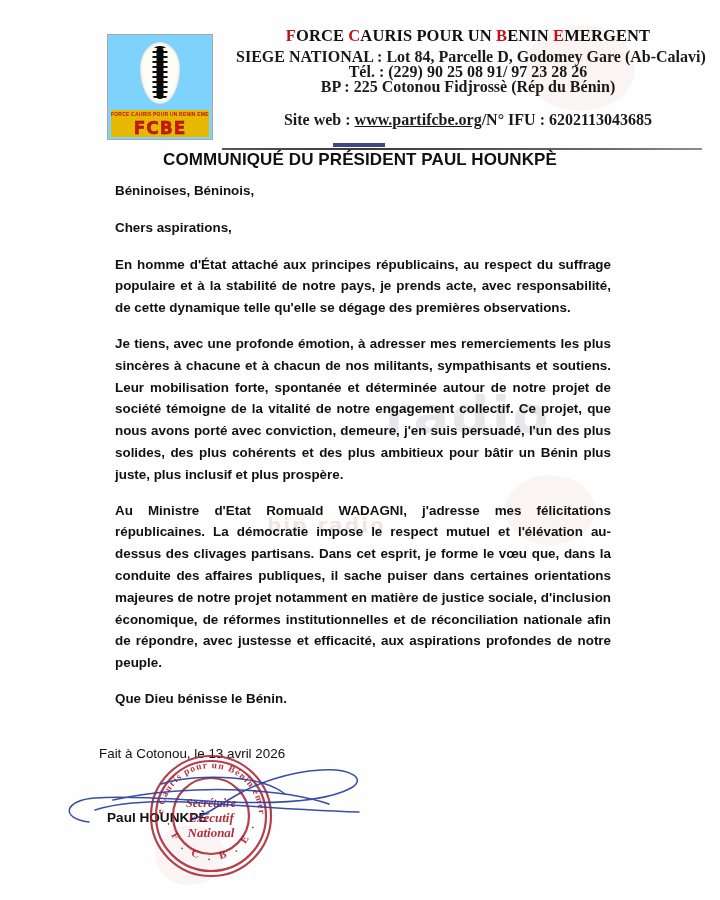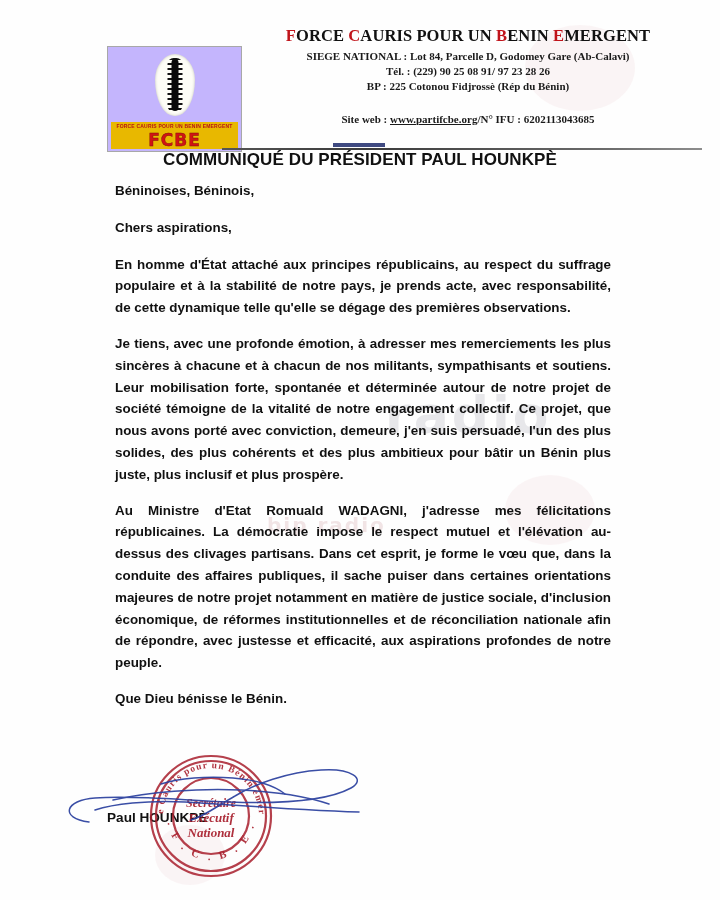--- a/index.html
+++ b/index.html
@@ -77,24 +77,24 @@
   .letterhead {
     position: absolute;
     left: 0; right: 0;
     top: 26px;
     height: 120px;
     z-index: 3;
   }
   .logo {
     position: absolute;
     left: 107px;
-    top: 20px;
-    width: 135px;
+    top: 8px;
+    width: 106px;
     height: 106px;
-    background: #c4b5fd;
+    background: #7dd3fc;
     border: 1px solid #a8a8a8;
     box-sizing: border-box;
   }
   .logo-shell {
     position: absolute;
     left: 50%;
     transform: translateX(-50%);
     top: 7px;
     width: 40px;
     height: 62px;
@@ -174,21 +174,21 @@
   .org-name {
     font-size: 16.5px;
     font-weight: bold;
     color: #111;
     letter-spacing: .1px;
     white-space: nowrap;
     margin-bottom: 3px;
   }
   .org-name .r { color: #c0141b; }
   .lh-line {
-    font-size: 11px;
+    font-size: 16px;
     font-weight: bold;
     color: #1a1a1a;
     line-height: 15px;
     white-space: nowrap;
   }
   .lh-line.site { margin-top: 18px; }
   .lh-line .url {
     text-decoration: underline;
     color: #1a1a1a;
   }
@@ -331,20 +331,21 @@
   <div class="letter-body">
     <p class="salutation">Béninoises, Béninois,</p>
     <p class="salutation">Chers aspirations,</p>
     <p>En homme d'État attaché aux principes républicains, au respect du suffrage populaire et à la stabilité de notre pays, je prends acte, avec responsabilité, de cette dynamique telle qu'elle se dégage des premières observations.</p>
     <p>Je tiens, avec une profonde émotion, à adresser mes remerciements les plus sincères à chacune et à chacun de nos militants, sympathisants et soutiens. Leur mobilisation forte, spontanée et déterminée autour de notre projet de société témoigne de la vitalité de notre engagement collectif. Ce projet, que nous avons porté avec conviction, demeure, j'en suis persuadé, l'un des plus solides, des plus cohérents et des plus ambitieux pour bâtir un Bénin plus juste, plus inclusif et plus prospère.</p>
     <p>Au Ministre d'Etat Romuald WADAGNI, j'adresse mes félicitations républicaines. La démocratie impose le respect mutuel et l'élévation au-dessus des clivages partisans. Dans cet esprit, je forme le vœu que, dans la conduite des affaires publiques, il sache puiser dans certaines orientations majeures de notre projet notamment en matière de justice sociale, d'inclusion économique, de réformes institutionnelles et de réconciliation nationale afin de répondre, avec justesse et efficacité, aux aspirations profondes de notre peuple.</p>
     <p class="short">Que Dieu bénisse le Bénin.</p>
   </div>
 
   <div class="sig-block">
+    <div class="sig-date">Fait à Cotonou, le 13 avril 2026</div>
     <div class="sig-name">Paul HOUNKPÈ</div>
 
     <svg class="stamp" viewBox="0 0 128 128">
       <defs>
         <path id="arcTop" d="M 16,64 A 48,48 0 0 1 112,64"></path>
         <path id="arcBot" d="M 20,64 A 44,44 0 0 0 108,64"></path>
       </defs>
       <g fill="none" stroke="#a81f2d" stroke-width="2.2" opacity="0.85">
         <circle cx="64" cy="64" r="60"></circle>
         <circle cx="64" cy="64" r="55"></circle>

